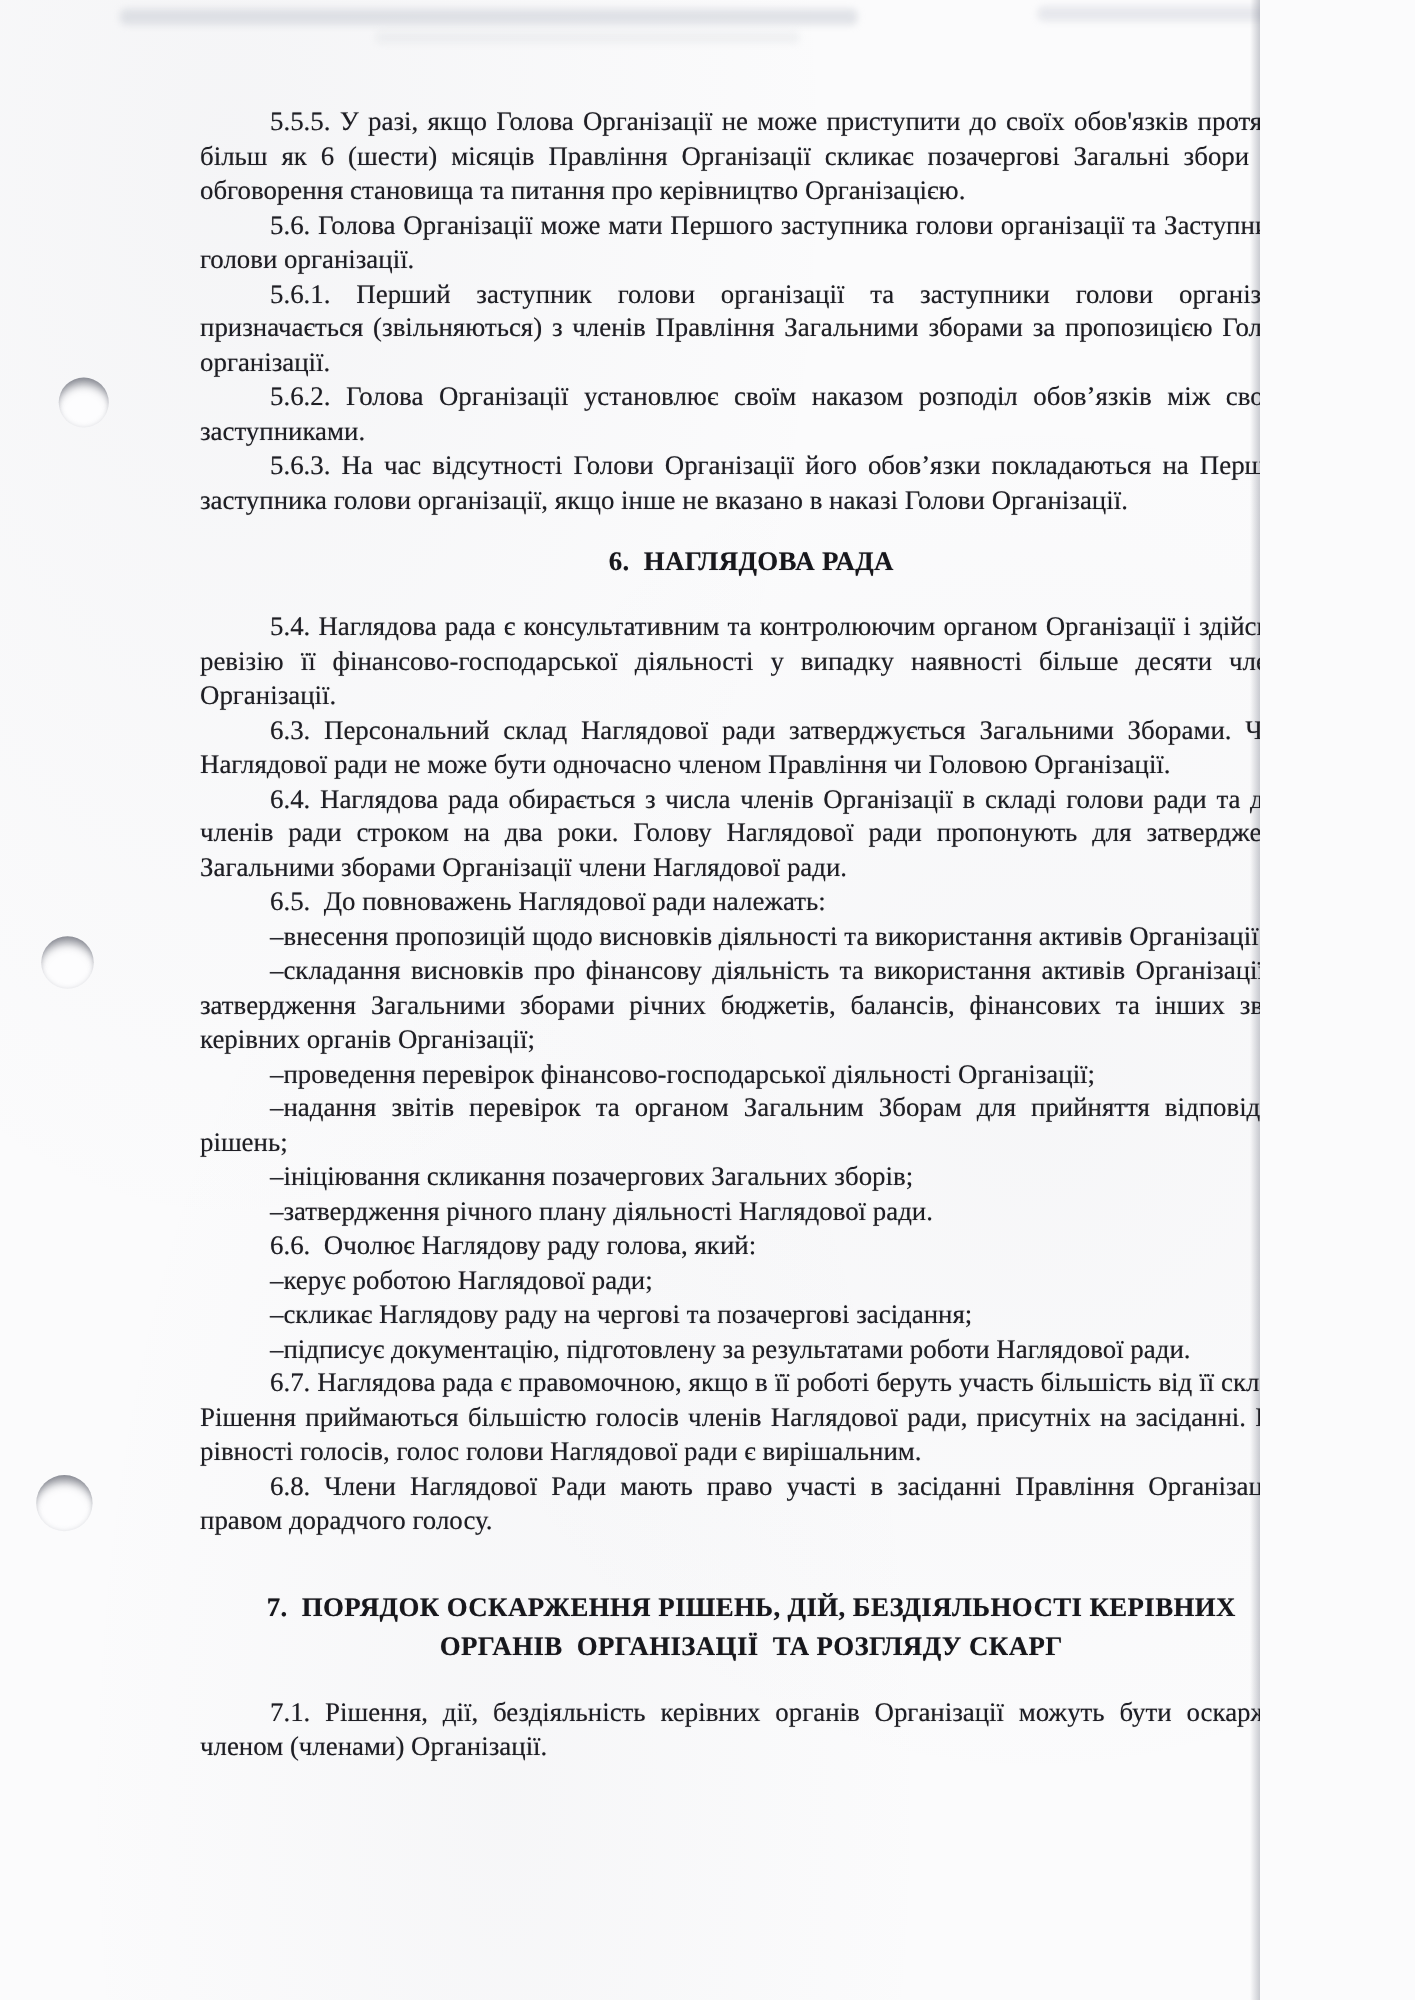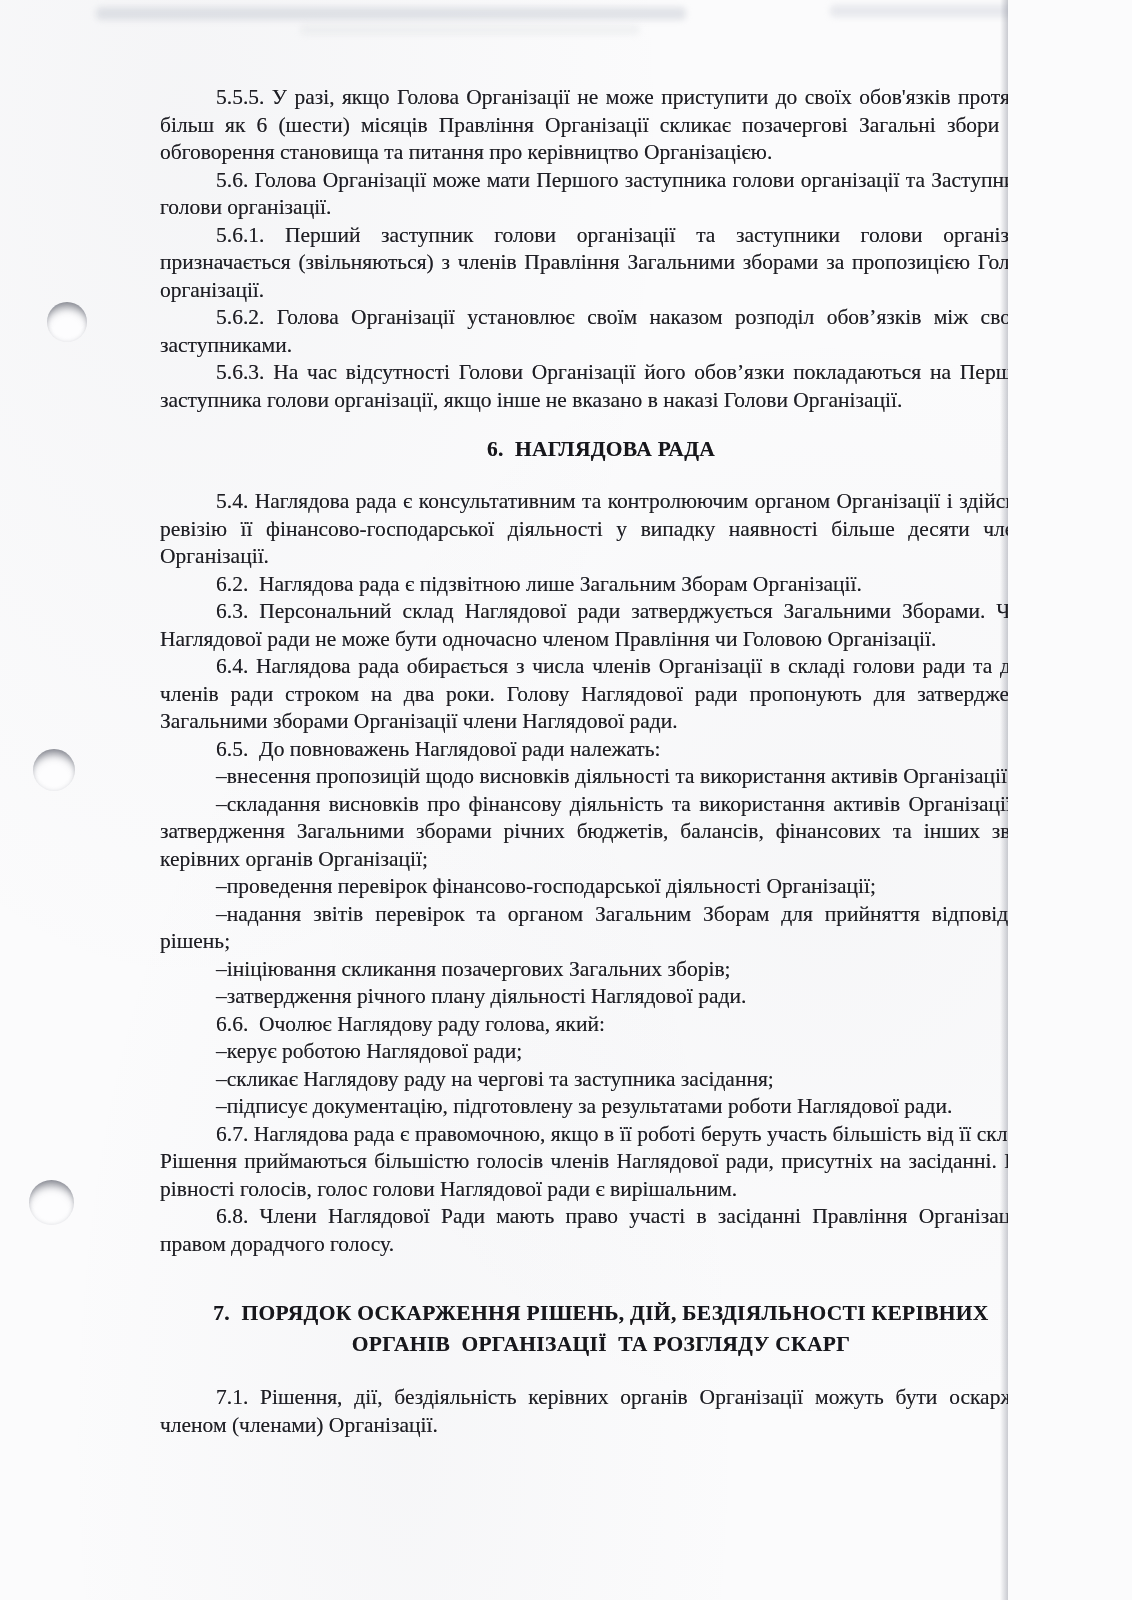--- a/index.html
+++ b/index.html
@@ -102,33 +102,32 @@
   <main class="body-text">
     <p class="para">5.5.5. У разі, якщо Голова Організації не може приступити до своїх обов'язків протягом більш як 6 (шести) місяців Правління Організації скликає позачергові Загальні збори для обговорення становища та питання про керівництво Організацією.</p>
     <p class="para">5.6. Голова Організації може мати Першого заступника голови організації та Заступників голови організації.</p>
     <p class="para">5.6.1. Перший заступник голови організації та заступники голови організації призначається (звільняються) з членів Правління Загальними зборами за пропозицією Голови організації.</p>
     <p class="para">5.6.2. Голова Організації установлює своїм наказом розподіл обов’язків між своїми заступниками.</p>
     <p class="para">5.6.3. На час відсутності Голови Організації його обов’язки покладаються на Першого заступника голови організації, якщо інше не вказано в наказі Голови Організації.</p>
 
     <h2 class="heading heading-6">6.&nbsp;&nbsp;НАГЛЯДОВА РАДА</h2>
 
     <p class="para">5.4. Наглядова рада є консультативним та контролюючим органом Організації і здійснює ревізію її фінансово-господарської діяльності у випадку наявності більше десяти членів Організації.</p>
-    <p class="para">6.2.&nbsp; Наглядова рада є підзвітною лише Загальним Зборам Організації.</p>
     <p class="para">6.3. Персональний склад Наглядової ради затверджується Загальними Зборами. Член Наглядової ради не може бути одночасно членом Правління чи Головою Організації.</p>
     <p class="para">6.4. Наглядова рада обирається з числа членів Організації в складі голови ради та двох членів ради строком на два роки. Голову Наглядової ради пропонують для затвердження Загальними зборами Організації члени Наглядової ради.</p>
     <p class="para">6.5.&nbsp; До повноважень Наглядової ради належать:</p>
     <p class="para">–внесення пропозицій щодо висновків діяльності та використання активів Організації;</p>
     <p class="para">–складання висновків про фінансову діяльність та використання активів Організації до затвердження Загальними зборами річних бюджетів, балансів, фінансових та інших звітів керівних органів Організації;</p>
     <p class="para">–проведення перевірок фінансово-господарської діяльності Організації;</p>
     <p class="para">–надання звітів перевірок та органом Загальним Зборам для прийняття відповідних рішень;</p>
     <p class="para">–ініціювання скликання позачергових Загальних зборів;</p>
     <p class="para">–затвердження річного плану діяльності Наглядової ради.</p>
     <p class="para">6.6.&nbsp; Очолює Наглядову раду голова, який:</p>
     <p class="para">–керує роботою Наглядової ради;</p>
-    <p class="para">–скликає Наглядову раду на чергові та заступника засідання;</p>
+    <p class="para">–скликає Наглядову раду на чергові та позачергові засідання;</p>
     <p class="para">–підписує документацію, підготовлену за результатами роботи Наглядової ради.</p>
     <p class="para">6.7. Наглядова рада є правомочною, якщо в її роботі беруть участь більшість від її складу. Рішення приймаються більшістю голосів членів Наглядової ради, присутніх на засіданні. При рівності голосів, голос голови Наглядової ради є вирішальним.</p>
     <p class="para">6.8. Члени Наглядової Ради мають право участі в засіданні Правління Організації з правом дорадчого голосу.</p>
 
     <h2 class="heading heading-7">
       <span class="heading-line">7.&nbsp;&nbsp;ПОРЯДОК ОСКАРЖЕННЯ РІШЕНЬ, ДІЙ, БЕЗДІЯЛЬНОСТІ КЕРІВНИХ</span>
       <span class="heading-line">ОРГАНІВ&nbsp; ОРГАНІЗАЦІЇ&nbsp; ТА РОЗГЛЯДУ СКАРГ</span>
     </h2>
 
     <p class="para">7.1. Рішення, дії, бездіяльність керівних органів Організації можуть бути оскаржені членом (членами) Організації.</p>

